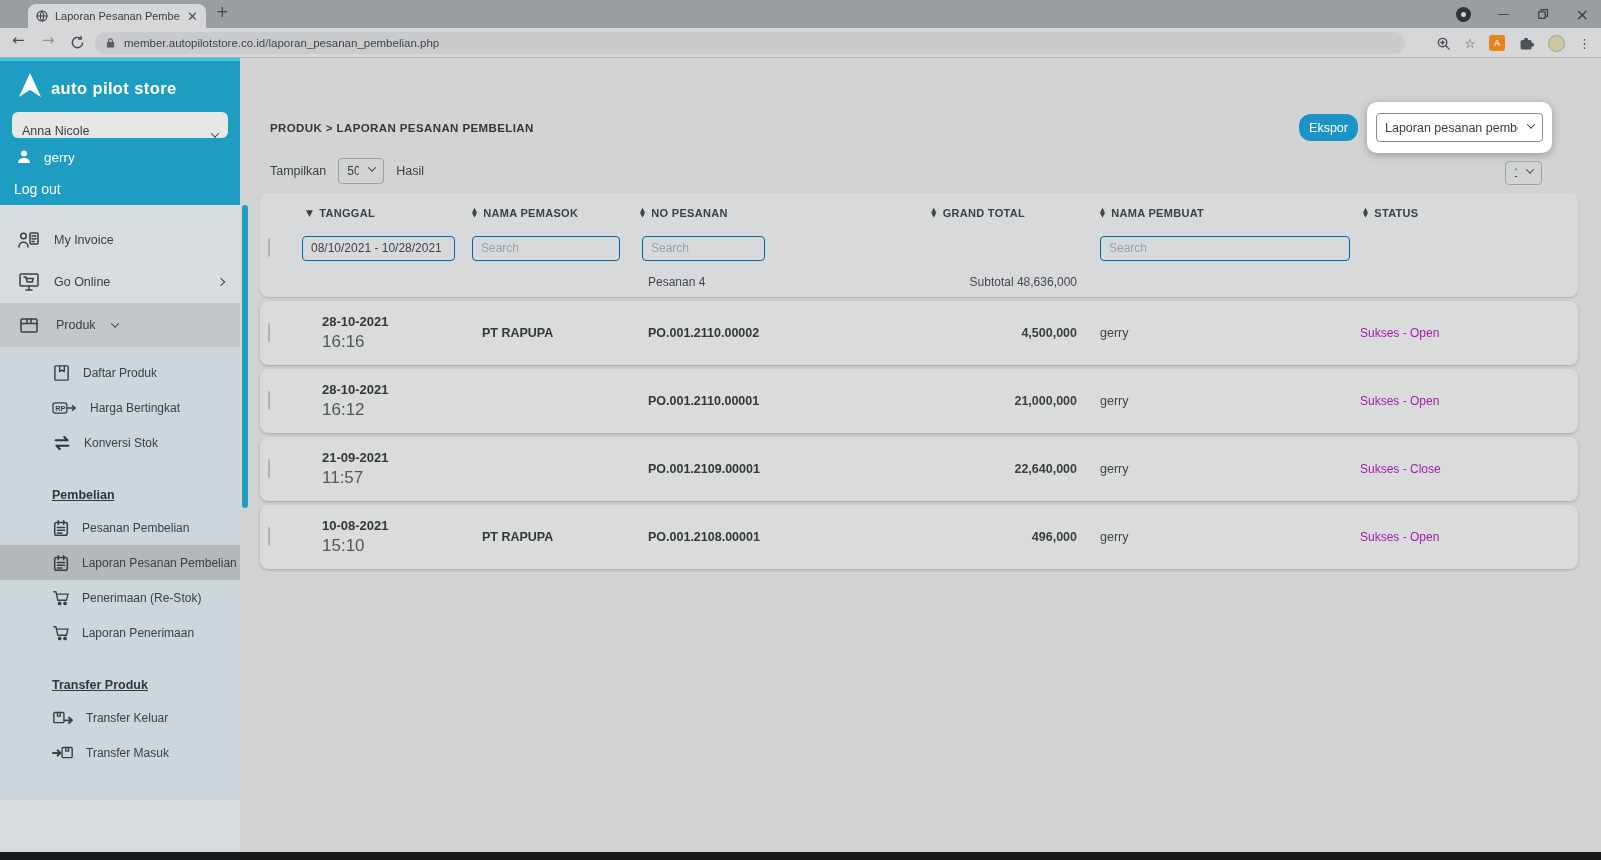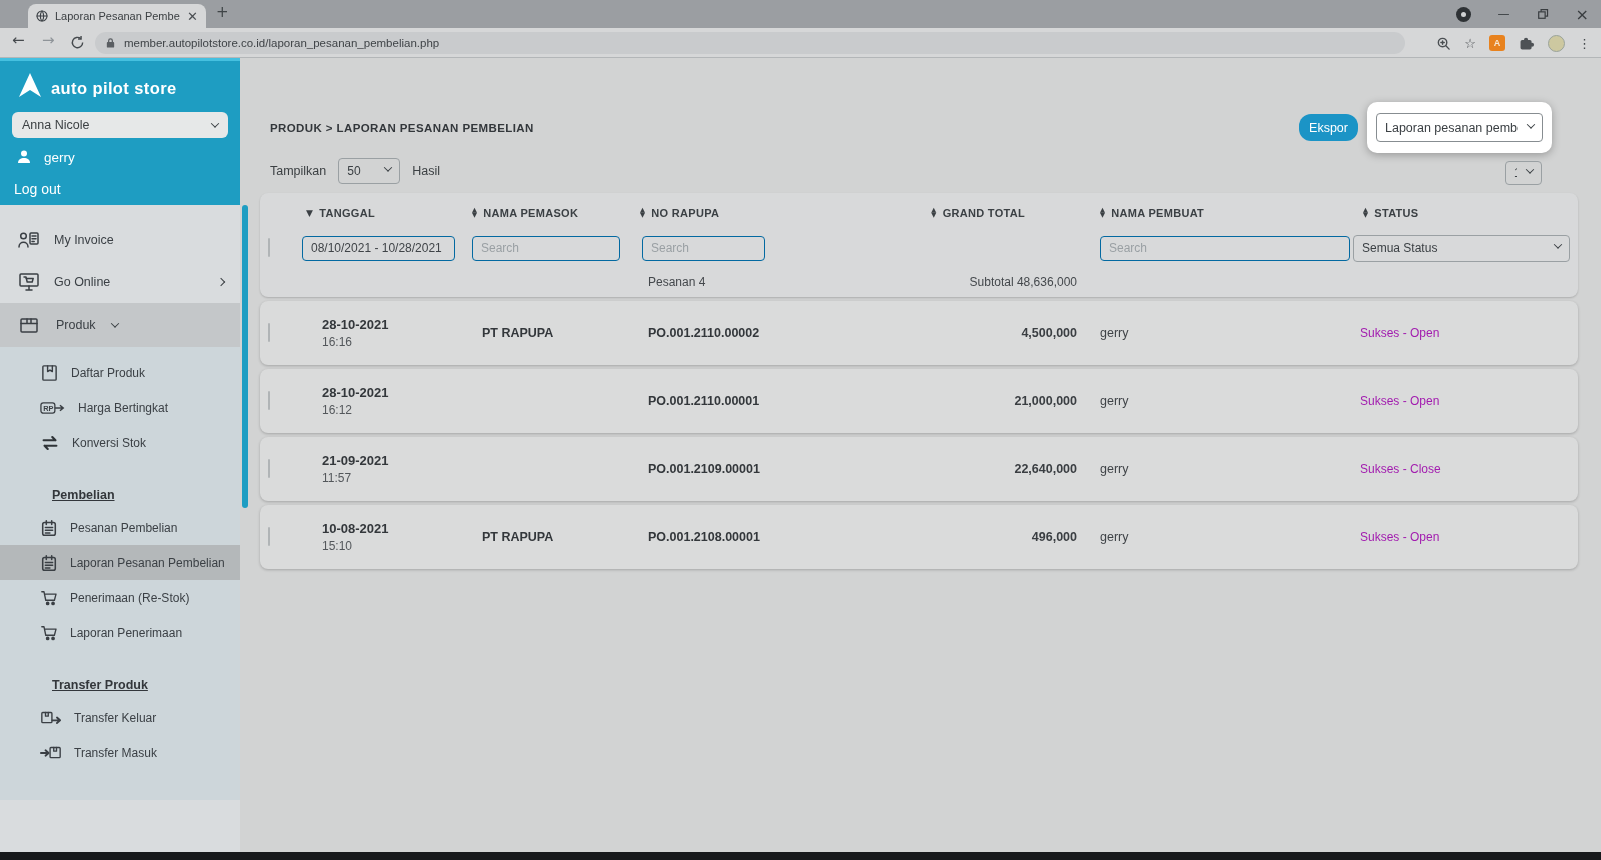--- a/index.html
+++ b/index.html
@@ -25,51 +25,51 @@
   .tb-icons { position:absolute; right:10px; top:30px; display:flex; align-items:center; gap:13px; height:26px; }
   .ext-orange { width:16px; height:16px; border-radius:3px; background:#e8821e; color:#f7e7d2; font-size:9px; font-weight:bold; display:flex; align-items:center; justify-content:center; }
   .avatar-circle { width:17px; height:17px; border-radius:50%; background:#cdc8a0; border:1px solid #9aa39b; }
   .kebab { font-size:13px; color:#44484c; }
   .star { font-size:13px; color:#4a4e52; }
 
   
   .sidebar { position:absolute; left:0; top:58px; width:240px; height:794px; background:#d9dcde; overflow:hidden; }
   .side-teal { height:147px; background:#1e9dc2; border-top:3px solid #45c0e0; position:relative; }
   .brand { display:flex; align-items:flex-end; gap:9px; padding:12px 0 0 18px; color:#ffffff; font-size:16.5px; font-weight:600; letter-spacing:.4px; }
-  .acct { position:absolute; left:12px; top:51px; width:216px; height:26px; background:#e6e8e8; border-radius:6px; display:flex; align-items:center; padding:0 10px; font-size:12.5px; color:#3c4043; }
+  .acct { position:absolute; left:12px; top:51px; width:216px; height:26px; background:#e6e8e8; border-radius:6px; display:flex; align-items:flex-end; padding:0 10px; font-size:12.5px; color:#3c4043; }
   .acct .chev { margin-left:auto; }
   .side-user { position:absolute; left:16px; top:88px; display:flex; align-items:center; gap:12px; color:#fff; font-size:13.5px; }
   .side-logout { position:absolute; left:14px; top:120px; color:#fff; font-size:14px; }
 
   .menu { padding-top:14px; }
   .mitem { height:42px; display:flex; align-items:center; gap:14px; padding:0 16px 0 18px; font-size:12.5px; color:#3b4045; }
   .mitem .chev-r { margin-left:auto; }
   .mitem.active { background:#c4c7c9; height:44px;gap:16px; }
   .submenu { background:#cdd6da; padding:8px 0 30px 0; }
-  .sitem { height:35px; display:flex; align-items:center; gap:12px; padding-left:40px; font-size:12px; color:#3b4045; }
+  .sitem { height:35px; display:flex; align-items:center; gap:12px; padding-left:52px; font-size:12px; color:#3b4045; }
   .sitem.active { background:#b4b8ba; }
   .shead { padding:28px 0 8px 52px; font-size:12.5px; font-weight:bold; color:#33373b; text-decoration:underline; }
   .scrollthumb { position:absolute; left:242px; top:205px; width:6px; height:303px; background:#1e9dc2; border-radius:3px; z-index:40; }
 
   .chev { display:inline-block; width:6px; height:6px; border-right:1.6px solid #3b4044; border-bottom:1.6px solid #3b4044; transform:rotate(45deg) translate(-1px,-1px); }
   .chev-r { display:inline-block; width:6px; height:6px; border-right:1.6px solid #3b4044; border-bottom:1.6px solid #3b4044; transform:rotate(-45deg); }
 
   
   .main { position:absolute; left:240px; top:58px; width:1361px; height:794px; background:#d2d3d3; }
   .content { position:absolute; left:20px; top:0; width:1318px; height:100%; }
   .breadcrumb { position:absolute; left:10px; top:64px; font-size:11.5px; font-weight:bold; letter-spacing:.4px; color:#33373b; }
   .btn-export { position:absolute; top:56px; right:220px; width:59px; height:27px; background:#1b94c6; color:#fff; font-size:12.5px; border:none; border-radius:12px; }
   .spotlight { position:absolute; top:44px; right:26px; width:185px; height:51px; background:#ffffff; border-radius:10px; box-shadow:0 2px 8px rgba(0,0,0,.28); }
   .selwrap { position:relative; display:inline-block; }
   .selwrap .chev { position:absolute; right:9px; top:50%; margin-top:-5px; pointer-events:none; }
   select.sel { appearance:none; -webkit-appearance:none; width:100%; height:100%; border:1px solid #9aa0a3; border-radius:4px; background:transparent; font-family:"Liberation Sans",sans-serif; font-size:12px; color:#3b4044; padding:0 24px 0 8px; }
   .report-selwrap { position:absolute; left:9px; top:11px; width:167px; height:29px; }
   .report-selwrap select { background:#fff; border-color:#878d91; font-size:12.5px; }
   .showrow { position:absolute; left:10px; top:100px; display:flex; align-items:center; gap:12px; font-size:12.5px; color:#3c4043; }
-  .show-selwrap { width:62px; height:26px;border-radius:9px; }
+  .show-selwrap { width:46px; height:26px;border-radius:9px; }
   .page-selwrap { position:absolute; top:103px; right:36px; width:37px; height:24px; }
 
   
   .table { position:absolute; left:0; right:0; top:135px; }
   .trow { display:grid; grid-template-columns:42px 170px 168px 220px 225px 260px 1fr; align-items:center; }
   .headcard { background:#d8d9da; border-radius:8px; box-shadow:0 1px 2px rgba(0,0,0,.18); padding-top:4px; }
   .hcell { display:flex; align-items:center; gap:6px; font-size:11px; font-weight:bold; letter-spacing:.3px; color:#3b4044; height:32px; }
   .sort { display:flex; flex-direction:column; font-size:6.5px; line-height:5px; color:#3b4044; }
   .sortone { font-size:9px; color:#3b4044; }
   .h-tanggal { padding-left:4px; }
@@ -83,21 +83,21 @@
   .in-pesanan { width:123px; margin-left:2px; }
   .in-pembuat { width:250px; margin-left:15px; }
   .status-selwrap { height:27px; margin:0 8px; }
   .srow { height:30px; font-size:12px; color:#44484c; }
   .sum-orders { padding-left:8px; }
   .sum-subtotal { text-align:right; padding-right:8px; }
 
   .rowcard { background:#dadbdb; border-radius:8px; box-shadow:0 1px 3px rgba(0,0,0,.22); height:64px; margin-top:4px; }
   .c-date { padding-left:20px; }
   .d1 { font-size:13px; font-weight:bold; color:#33373b; }
-  .d2 { font-size:12px; color:#53575b; margin-top:3px; }
+  .d2 { font-size:17px; color:#53575b; margin-top:3px; }
   .c-supplier { font-size:12.5px; font-weight:bold; color:#33373b; padding-left:10px; }
   .c-order { font-size:12.5px; font-weight:bold; color:#33373b; padding-left:8px; }
   .c-grand { font-size:12.5px; font-weight:600; color:#3a3e42; text-align:right; padding-right:8px; }
   .c-creator { font-size:12.5px; color:#3f4347; padding-left:15px; }
   .c-status { font-size:12px; font-weight:normal; color:#a21caf; padding-left:15px; }
 
   .bottomstrip { position:absolute; left:0; bottom:0; width:1601px; height:8px; background:#17191b; }
   svg.ic { stroke:#3a3f44; fill:none; stroke-width:1.5; stroke-linecap:round; stroke-linejoin:round; }
 </style>
 </head>
@@ -328,21 +328,21 @@
                 <span>▲</span>
                 <span>▼</span>
               </span>
             <span>NAMA PEMASOK</span>
           </div>
           <div class="hcell">
             <span class="sort glyph">
                 <span>▲</span>
                 <span>▼</span>
               </span>
-            <span>NO RAPUPA</span>
+            <span>NO PESANAN</span>
           </div>
           <div class="hcell h-grand">
             <span class="sort glyph">
                 <span>▲</span>
                 <span>▼</span>
               </span>
             <span>GRAND TOTAL</span>
           </div>
           <div class="hcell" style="padding-left:15px;">
             <span class="sort glyph">
@@ -360,26 +360,20 @@
           </div>
         </div>
 
         <div class="trow frow">
           <div><span class="checkbox"></span></div>
           <div><input class="search in-date" value="08/10/2021 - 10/28/2021" style=""></div>
           <div><input class="search in-pemasok" placeholder="Search" style=""></div>
           <div><input class="search in-pesanan" placeholder="Search" style=""></div>
           <div></div>
           <div><input class="search in-pembuat" placeholder="Search" style=""></div>
-          <div>
-              <span class="selwrap status-selwrap" style="display:block;">
-            <select class="sel"><option>Semua Status</option></select>
-            <span class="chev"></span>
-          </span>
-            </div>
         </div>
 
         <div class="trow srow">
           <div></div>
             <div></div>
             <div></div>
           <div class="sum-orders">Pesanan 4</div>
           <div class="sum-subtotal">Subtotal 48,636,000</div>
           <div></div>
             <div></div>

